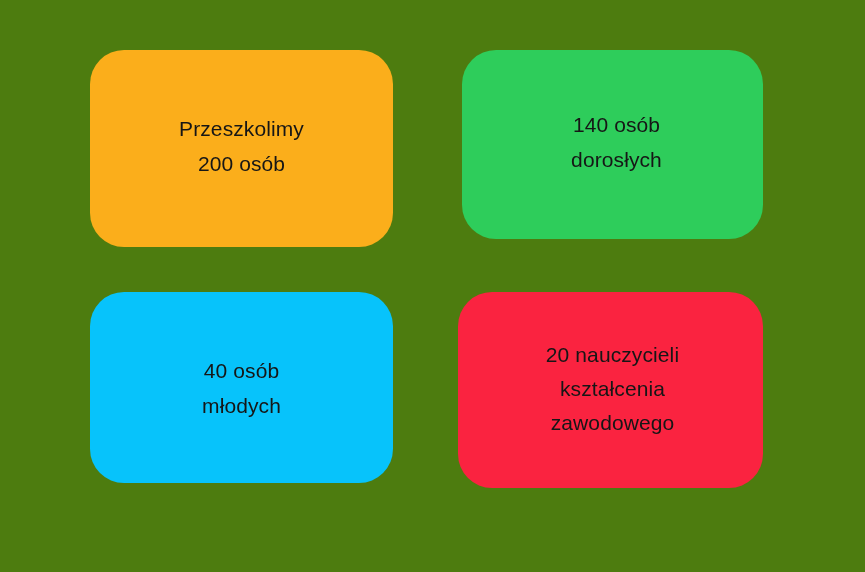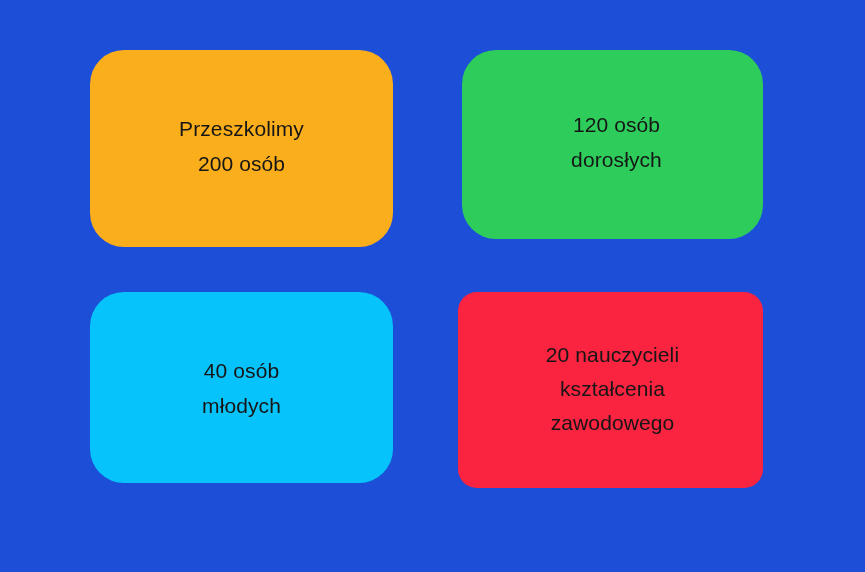--- a/index.html
+++ b/index.html
@@ -61,41 +61,40 @@
     left: 90px;
     top: 292px;
     width: 303px;
     height: 191px;
   }
   #card-red {
     left: 458px;
     top: 292px;
     width: 305px;
     height: 196px;
-    border-radius: 19px;
   }
 
   
   #card-orange .card-text { transform: translateY(-2px); }
   #card-green  .card-text { transform: translate(4px, -2px); }
   #card-blue   .card-text { transform: translateY(1px); text-align: center; }
   #card-red    .card-text { transform: translate(2px, -1px); }
 </style>
 </head>
 <body style="background: rgb(255, 255, 255);">
 
-<div id="infographic" style="background: #1d4ed8;">
+<div id="infographic" style="background: #4d7c0f;">
 
   <div class="card" id="card-orange" style="background-color: rgb(251, 174, 27);">
     <p class="card-text">Przeszkolimy
 200 osób</p>
   </div>
 
   <div class="card" id="card-green" style="background-color: rgb(46, 205, 91);">
-    <p class="card-text">120 osób
+    <p class="card-text">140 osób
 dorosłych</p>
   </div>
 
   <div class="card" id="card-blue" style="background-color: rgb(7, 195, 251);">
     <p class="card-text">40 osób
 młodych</p>
   </div>
 
   <div class="card" id="card-red" style="background-color: rgb(250, 35, 64);">
     <p class="card-text">20 nauczycieli

